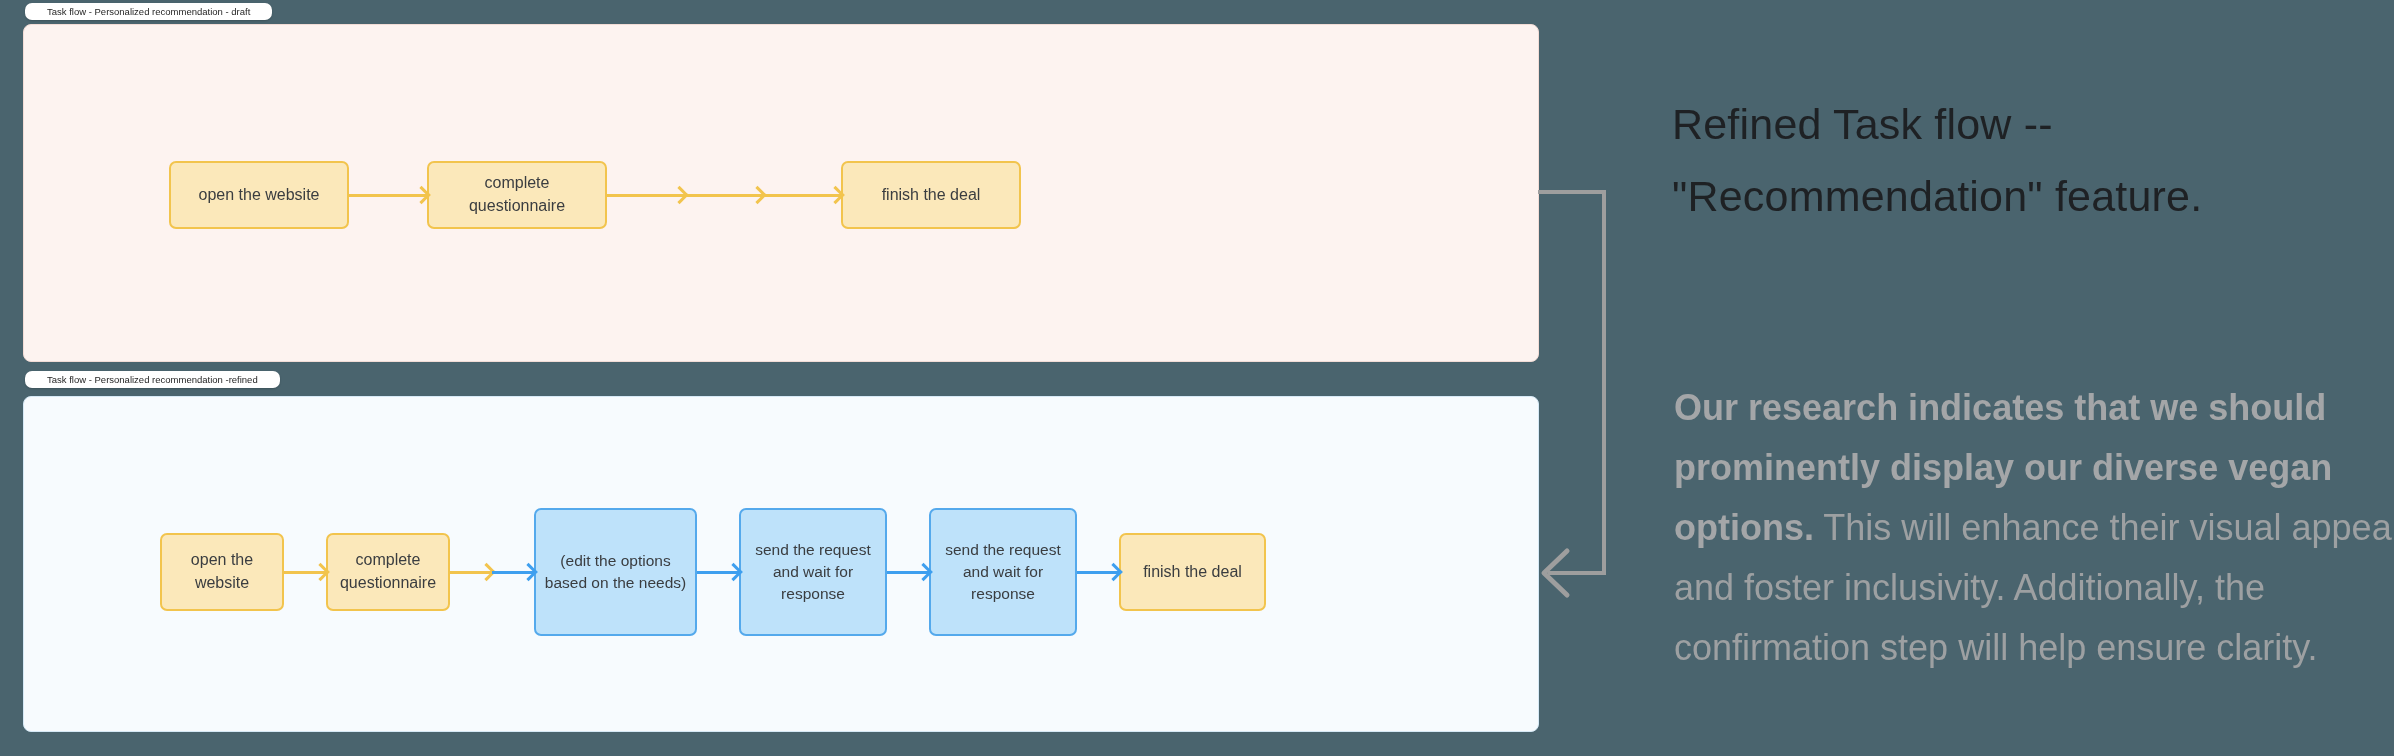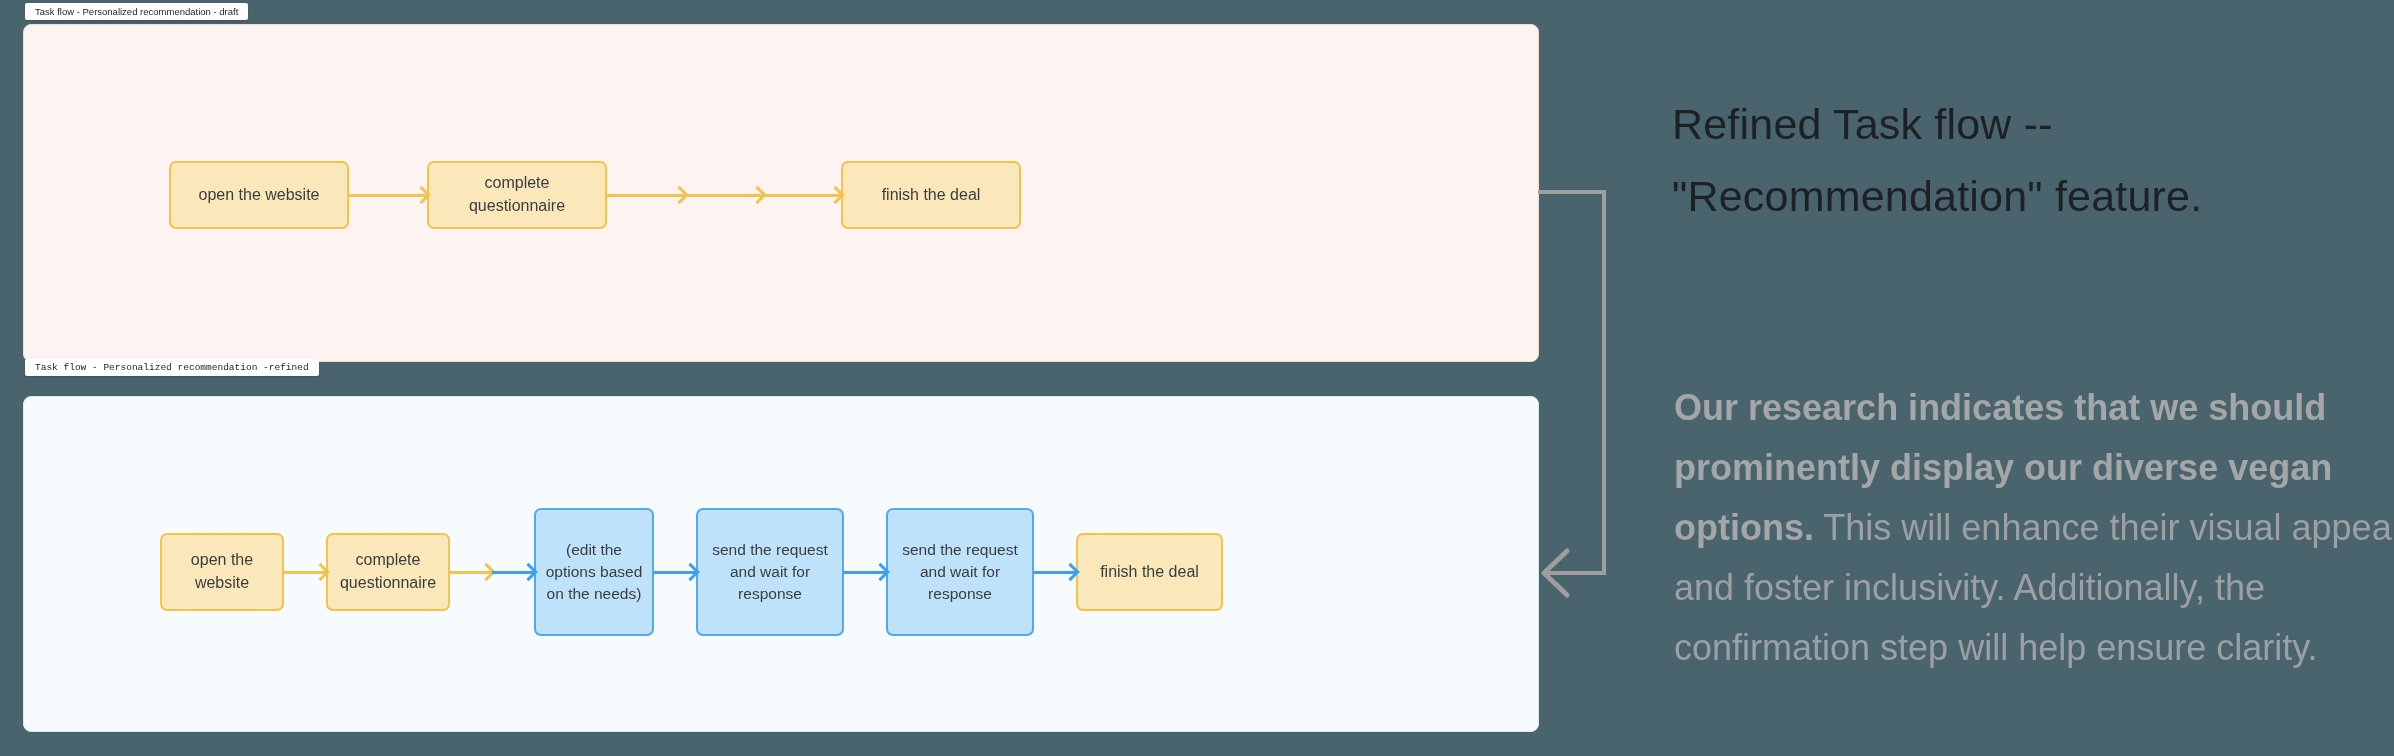--- a/index.html
+++ b/index.html
@@ -6,24 +6,24 @@
   #canvas{
     position:relative;width:2394px;height:756px;overflow:hidden;
     background:#4A646E;font-family:"Liberation Sans",sans-serif;
   }
   
   .frame{position:absolute;border-radius:8px;}
   .frame.draft{left:23px;top:24px;width:1514px;height:336px;background:#FDF3F0;border:1px solid #F2DCD6;}
   .frame.refined{left:23px;top:396px;width:1514px;height:334px;background:#F7FBFE;border:1px solid #D6E9F6;}
   .frame-label{
     position:absolute;background:#FFFFFF;color:#1F1F1F;font-size:9.5px;line-height:1.2;
-    padding:3px 10px;border-radius:2px;box-shadow:0 1px 2px rgba(0,0,0,.18);white-space:nowrap;
+    padding:3px 22px;border-radius:7px;box-shadow:0 1px 2px rgba(0,0,0,.18);white-space:nowrap;
   }
   .frame-label.draft{left:25px;top:3px;}
-  .frame-label.refined{left:25px;top:359px;font-family:Liberation Mono, monospace;}
+  .frame-label.refined{left:25px;top:371px;}
   
   .flow{position:absolute;display:flex;align-items:center;}
   .flow.top{left:145px;top:136px;height:68px;}
   .flow.bottom{left:136px;top:111px;height:128px;}
   .node{
     box-sizing:border-box;flex:0 0 auto;display:flex;align-items:center;justify-content:center;
     text-align:center;border-radius:7px;color:#3A3D40;padding:4px 8px;line-height:1.42;
   }
   .node.yellow{background:#FBE8BA;border:2px solid #F2C44D;}
   .node.blue{background:#BEE2FA;border:2px solid #54A9EC;}
@@ -82,21 +82,21 @@
     <div class="flow bottom">
       <div class="node yellow" style="width:124px">
         <span>open the website</span>
       </div>
       <span class="arrow yellow"></span>
       <div class="node yellow" style="width:124px">
         <span>complete questionnaire</span>
       </div>
       <span class="arrow yellow"></span>
       <span class="arrow blue"></span>
-      <div class="node blue" style="width:120px">
+      <div class="node blue" style="width:163px">
         <span>(edit the options based on the needs)</span>
       </div>
       <span class="arrow blue"></span>
       <div class="node blue" style="width:148px">
         <span>send the request and wait for response</span>
       </div>
       <span class="arrow blue"></span>
       <div class="node blue" style="width:148px">
         <span>send the request and wait for response</span>
       </div>

